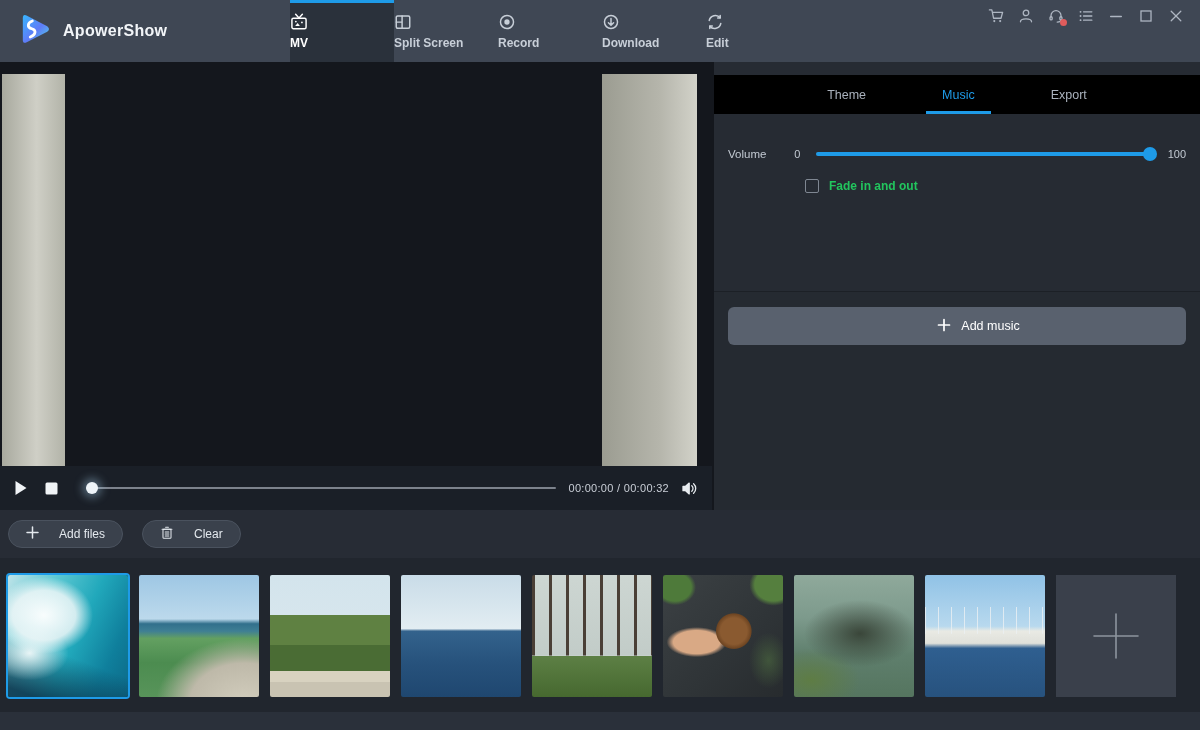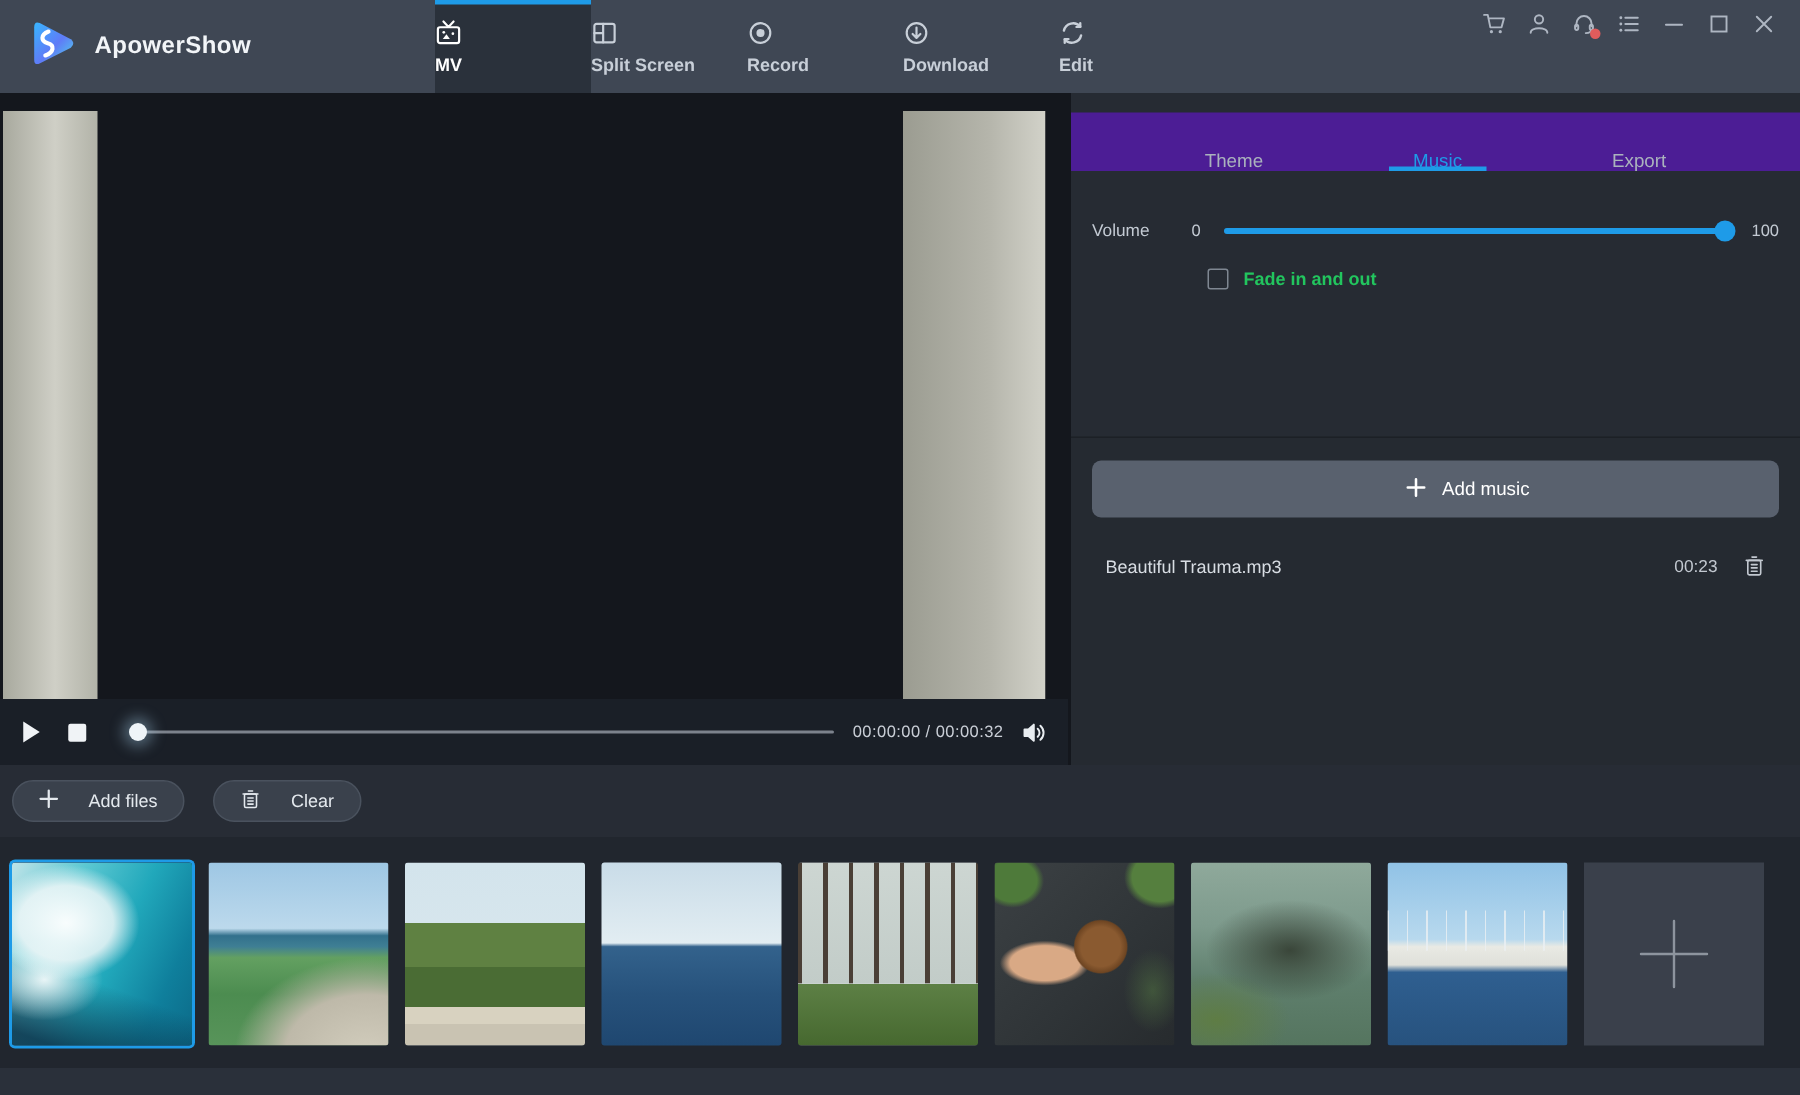--- a/index.html
+++ b/index.html
@@ -43,21 +43,21 @@
   .progress-wrap { flex:1; position:relative; height:14px; margin-left:14px; cursor:pointer; }
   .progress-line { position:absolute; top:6px; left:0; right:0; height:2px; background:#7c828c; border-radius:1px; }
   .progress-dot { position:absolute; top:1px; width:12px; height:12px; border-radius:50%;
                   background:#eef4f8; box-shadow:0 0 9px 4px rgba(180,225,255,.35); cursor:pointer; }
   .time-display { font-size:11px; color:#c9ced6; white-space:nowrap; letter-spacing:.3px; }
   .speaker { color:#e8ecf0; cursor:pointer; display:flex; }
 
   
   .right-panel { flex:1; margin-left:2px; background:#262B33; display:flex; flex-direction:column; }
   .panel-top-pad { height:13px; background:#262B33; }
-  .panel-tabs { height:39px; background:#4c1d95; display:flex; justify-content:center; gap:68px;align-items:flex-end; }
+  .panel-tabs { height:39px; background:#000000; display:flex; justify-content:center; gap:44px; }
   .ptab { position:relative; display:flex; align-items:center; padding:0 16px; font-size:12.5px; color:#aab2bd; cursor:pointer; }
   .ptab.active { color:#1E9BE8; }
   .ptab.active::after { content:""; position:absolute; left:0; right:0; bottom:0; height:3px; background:#1E9BE8; }
   .music-controls { padding:34px 0 0 0; height:177px; }
   .volume-row { display:flex; align-items:center; padding:0 14px; }
   .vol-label { font-size:11.5px; color:#c3cad3; }
   .vol-min { font-size:11px; color:#c3cad3; margin-left:28px; }
   .vol-max { font-size:11px; color:#c3cad3; }
   .slider { flex:1; position:relative; height:4px; margin:0 16px; background:#3a4049; border-radius:2px; cursor:pointer; }
   .slider-fill { position:absolute; left:0; top:0; height:4px; border-radius:2px; background:#1E9BE8; }
@@ -309,30 +309,20 @@
 
       <div class="music-list-section">
         <div class="add-music-btn">
           <span>
             <svg width="14" height="14" viewBox="0 0 14 14" stroke="#fff" stroke-width="1.7" stroke-linecap="round">
                 <path d="M7 1.5 L7 12.5 M1.5 7 L12.5 7"></path>
               </svg>
           </span>
           <span>Add music</span>
         </div>
-        <div class="track-row">
-          <span class="track-name">Beautiful Trauma.mp3</span>
-          <span class="track-duration">00:23</span>
-          <span class="track-delete">
-            <svg width="15" height="15" viewBox="0 0 15 15" fill="none" stroke="currentColor" stroke-width="1.1" stroke-linecap="round">
-              <rect x="3.2" y="3.6" width="8.6" height="9.6" rx="1"></rect>
-              <path d="M6 1.4 L9 1.4 M2.2 3.6 L12.8 3.6 M5.6 6.4 L9.4 6.4 M5.6 8.6 L9.4 8.6 M5.6 10.8 L9.4 10.8"></path>
-            </svg>
-          </span>
-        </div>
       </div>
     </aside>
   </div>
 
   <div class="actions-row">
     <div class="action-btn">
       <span>
         <svg width="13" height="13" viewBox="0 0 13 13" stroke="#e4e9ee" stroke-width="1.5" stroke-linecap="round">
             <path d="M6.5 1 L6.5 12 M1 6.5 L12 6.5"></path>
           </svg>

